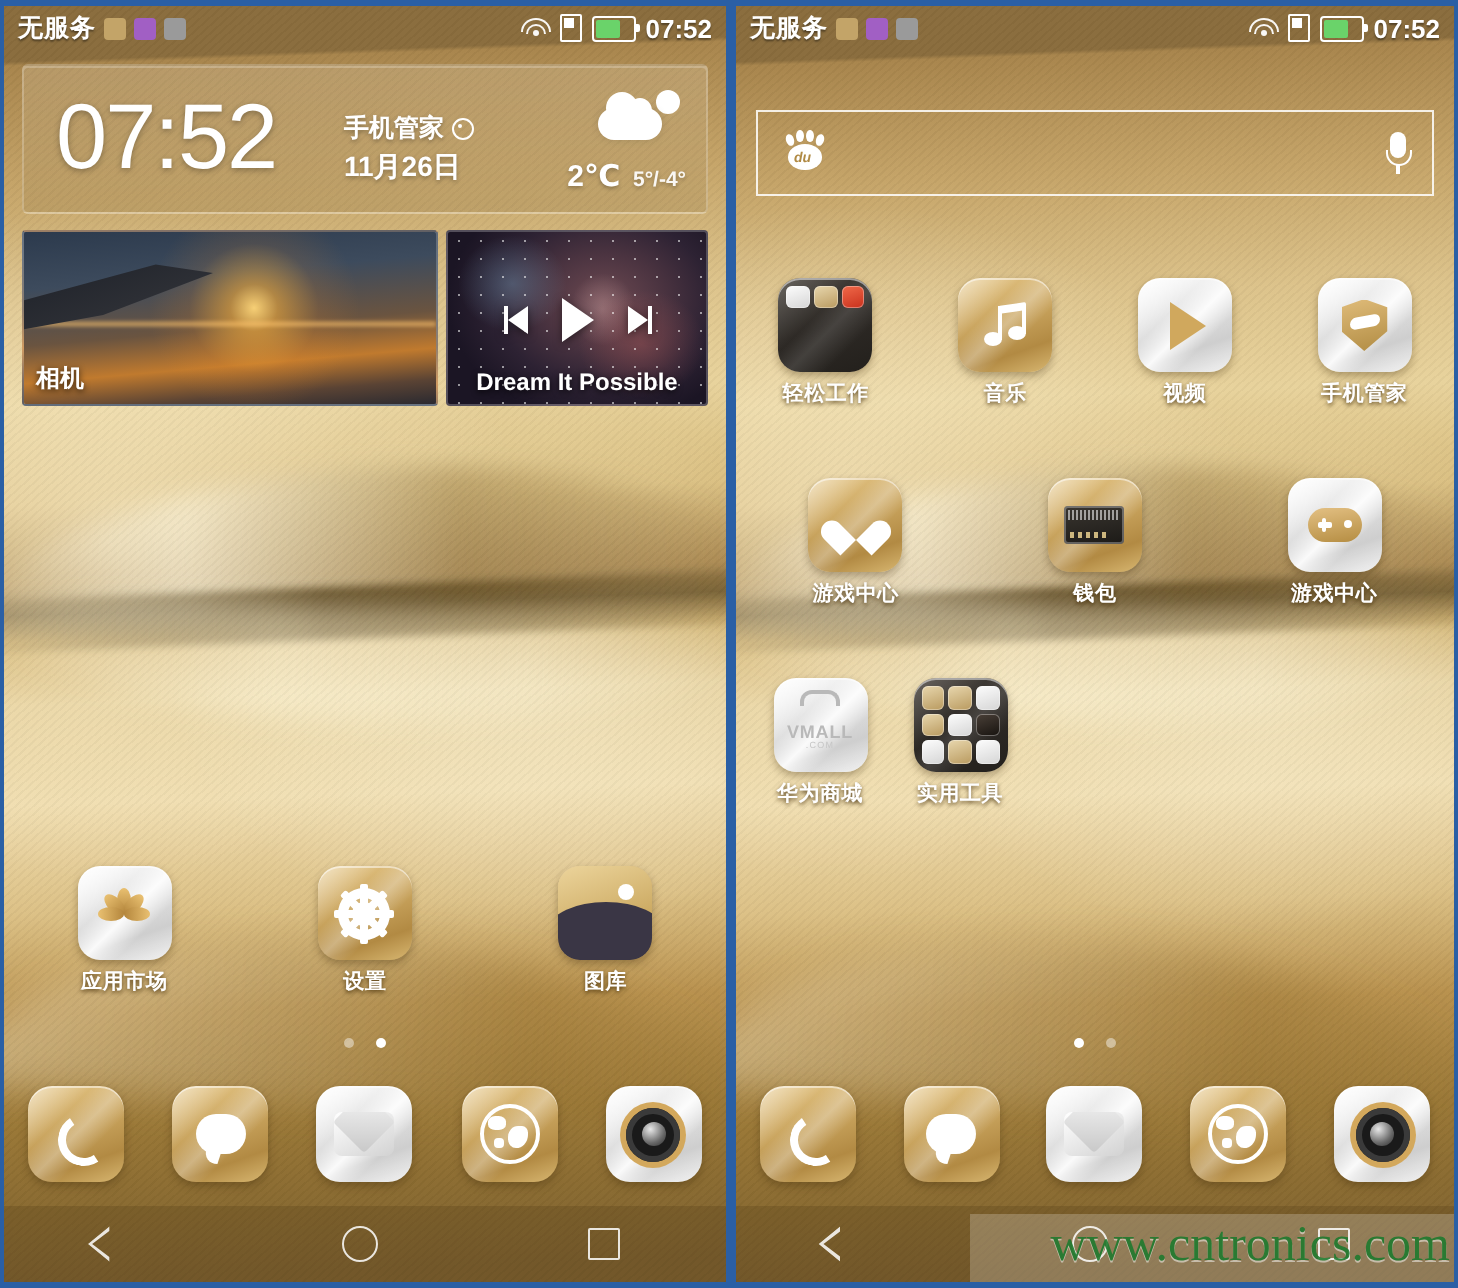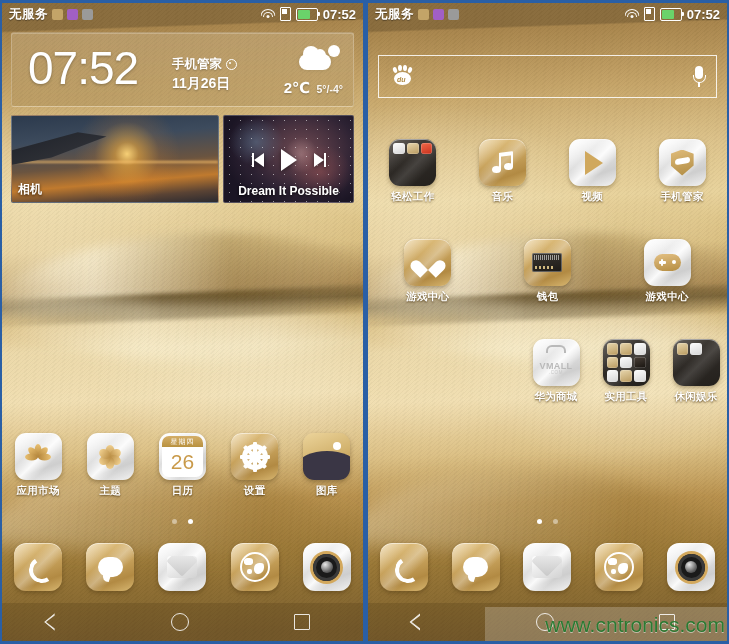--- a/index.html
+++ b/index.html
@@ -275,22 +275,22 @@
   .baidu .t2{left:7px;top:0px;width:4px;height:6.5px;}
   .baidu .t3{left:12px;top:0px;width:4px;height:6.5px;}
   .baidu .t4{left:17px;top:2px;width:4px;height:6px;transform:rotate(18deg);}
   .baidu .du{position:absolute;left:6px;top:11px;font-size:7px;color:#b08a44;font-weight:bold;}
   .mic{margin-left:auto;width:11px;height:22px;position:relative;}
   .mic .cap{position:absolute;left:1.5px;top:0;width:8px;height:13px;border-radius:4px;background:#fff;}
   .mic .arc{position:absolute;left:0;top:9px;width:11px;height:7px;border:1.6px solid #fff;border-top:none;border-radius:0 0 7px 7px;}
   .mic .st{position:absolute;left:4.5px;top:16px;width:2px;height:5px;background:#fff;}
 
   
-  .watermark{position:absolute;right:2px;bottom:4px;font-size:21px;color:#1f7a2e;opacity:.9;
-    font-family:Liberation Sans, sans-serif;letter-spacing:0px;
+  .watermark{position:absolute;right:2px;bottom:4px;font-size:25px;color:#1f7a2e;opacity:.9;
+    font-family:Liberation Serif, serif;letter-spacing:0px;
     text-shadow:0 1px 0 rgba(255,255,255,.55);}
   .wm-bg{position:absolute;right:0;bottom:0;width:242px;height:34px;background:rgba(255,255,255,.22);}
 </style>
 </head>
 <body>
 
 <div class="stage">
 
   <div class="phone" id="phone-left">
     <div class="wall">
@@ -365,44 +365,20 @@
                 <div class="huawei-flower">
             <i class="petal" style="transform:translate(-50%,-100%) rotate(0deg)"></i>
             <i class="petal" style="transform:translate(-50%,-100%) rotate(45deg)"></i>
             <i class="petal" style="transform:translate(-50%,-100%) rotate(90deg)"></i>
             <i class="petal" style="transform:translate(-50%,-100%) rotate(-45deg)"></i>
             <i class="petal" style="transform:translate(-50%,-100%) rotate(-90deg)"></i>
           </div>
               </div>
             </div>
           <div class="lbl">应用市场</div>
-        </div>
-        <div class="cell">
-          <div class="ic silver">
-              <div class="g">
-                <div class="theme-flower tf">
-            <i class="petal" style="transform:translate(-50%,-100%) rotate(0deg)"></i>
-            <i class="petal" style="transform:translate(-50%,-100%) rotate(60deg)"></i>
-            <i class="petal" style="transform:translate(-50%,-100%) rotate(120deg)"></i>
-            <i class="petal" style="transform:translate(-50%,-100%) rotate(180deg)"></i>
-            <i class="petal" style="transform:translate(-50%,-100%) rotate(240deg)"></i>
-            <i class="petal" style="transform:translate(-50%,-100%) rotate(300deg)"></i>
-          </div>
-              </div>
-            </div>
-          <div class="lbl">主题</div>
-        </div>
-        <div class="cell">
-          <div class="ic silver">
-              <div class="cal">
-            <div class="top">星期四</div>
-            <div class="num">26</div>
-          </div>
-            </div>
-          <div class="lbl">日历</div>
         </div>
         <div class="cell">
           <div class="ic gold">
               <div class="g">
                 <div class="gear">
             <i class="tooth" style="transform:translate(-50%,-50%) rotate(0deg)"></i>
             <i class="tooth" style="transform:translate(-50%,-50%) rotate(45deg)"></i>
             <i class="tooth" style="transform:translate(-50%,-50%) rotate(90deg)"></i>
             <i class="tooth" style="transform:translate(-50%,-50%) rotate(135deg)"></i>
           </div>
@@ -583,21 +559,21 @@
               <div class="g">
                 <span class="pad">
                   <i></i>
                 </span>
               </div>
             </div>
           <div class="lbl">游戏中心</div>
         </div>
       </div>
 
-      <div class="row" style="top:336px;justify-content:flex-end;padding-left:11px;gap:8px;">
+      <div class="row" style="top:336px;justify-content:flex-start;padding-left:11px;gap:8px;">
         <div class="cell">
           <div class="ic silver">
               <div class="vmall">
             <div class="hdl"></div>
             <div class="txt">VMALL</div>
             <div class="txt2">.COM</div>
           </div>
             </div>
           <div class="lbl">华为商城</div>
         </div>
@@ -610,36 +586,20 @@
             <i class="mini"></i>
                 <i class="mini w"></i>
                 <i class="mini k"></i>
             <i class="mini w"></i>
                 <i class="mini"></i>
                 <i class="mini w"></i>
           </div>
             </div>
           <div class="lbl">实用工具</div>
         </div>
-        <div class="cell">
-          <div class="ic dark">
-              <div class="folder">
-            <i class="mini"></i>
-                <i class="mini w"></i>
-                <i class="mini e"></i>
-            <i class="mini e"></i>
-                <i class="mini e"></i>
-                <i class="mini e"></i>
-            <i class="mini e"></i>
-                <i class="mini e"></i>
-                <i class="mini e"></i>
-          </div>
-            </div>
-          <div class="lbl">休闲娱乐</div>
-        </div>
       </div>
 
       <div class="dots" style="top:516px;">
         <span class="dot on"></span>
         <span class="dot"></span>
       </div>
 
       <div class="dock" style="top:540px;">
         <div class="ic gold">
             <div class="g">

